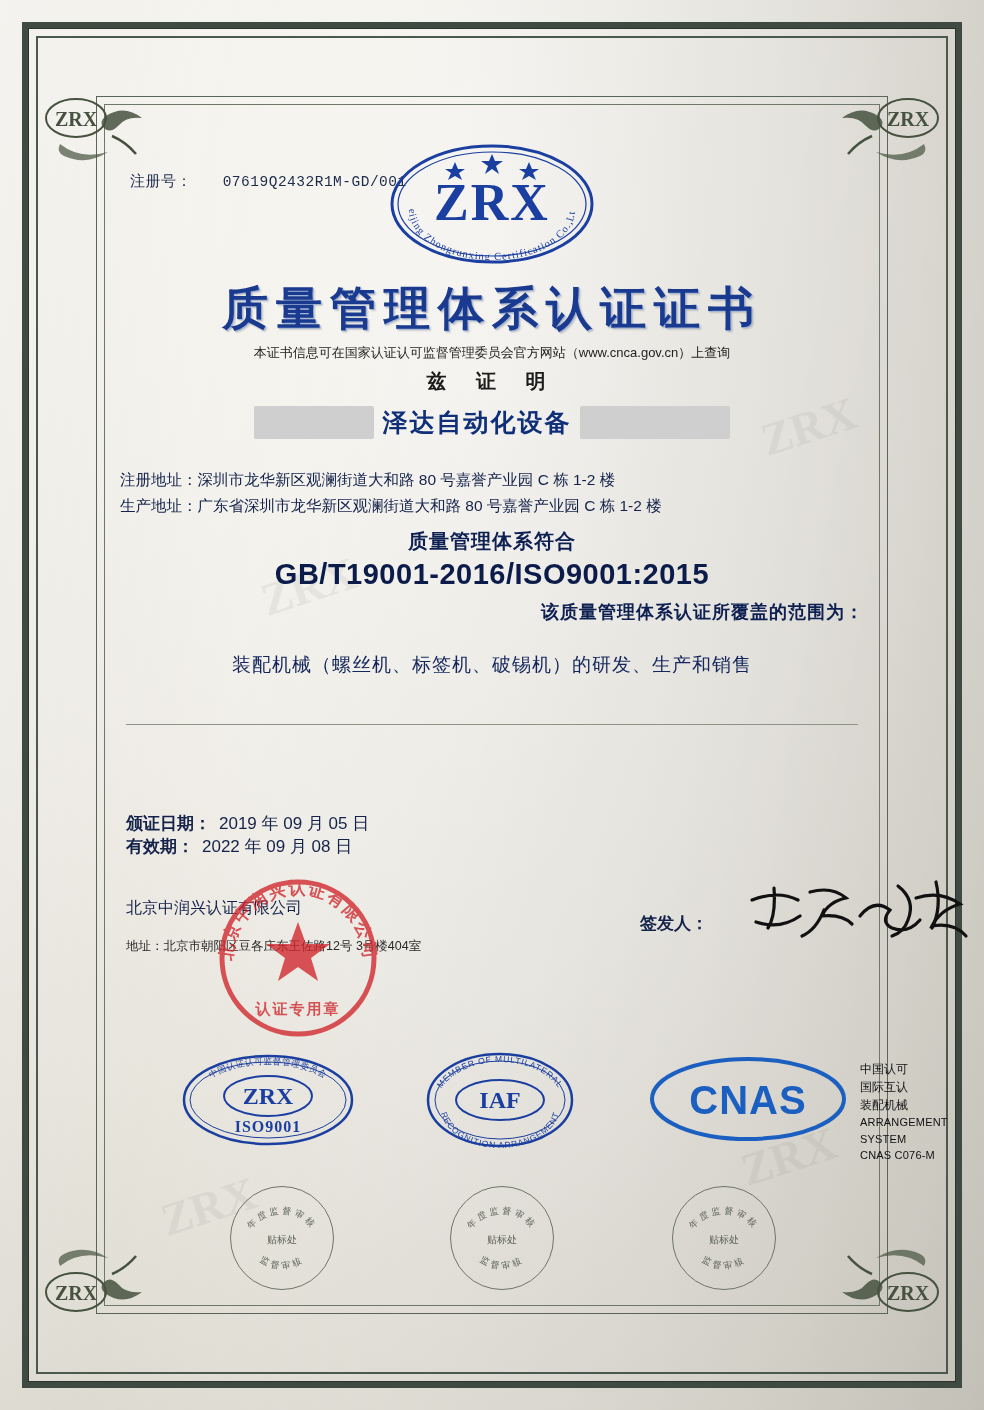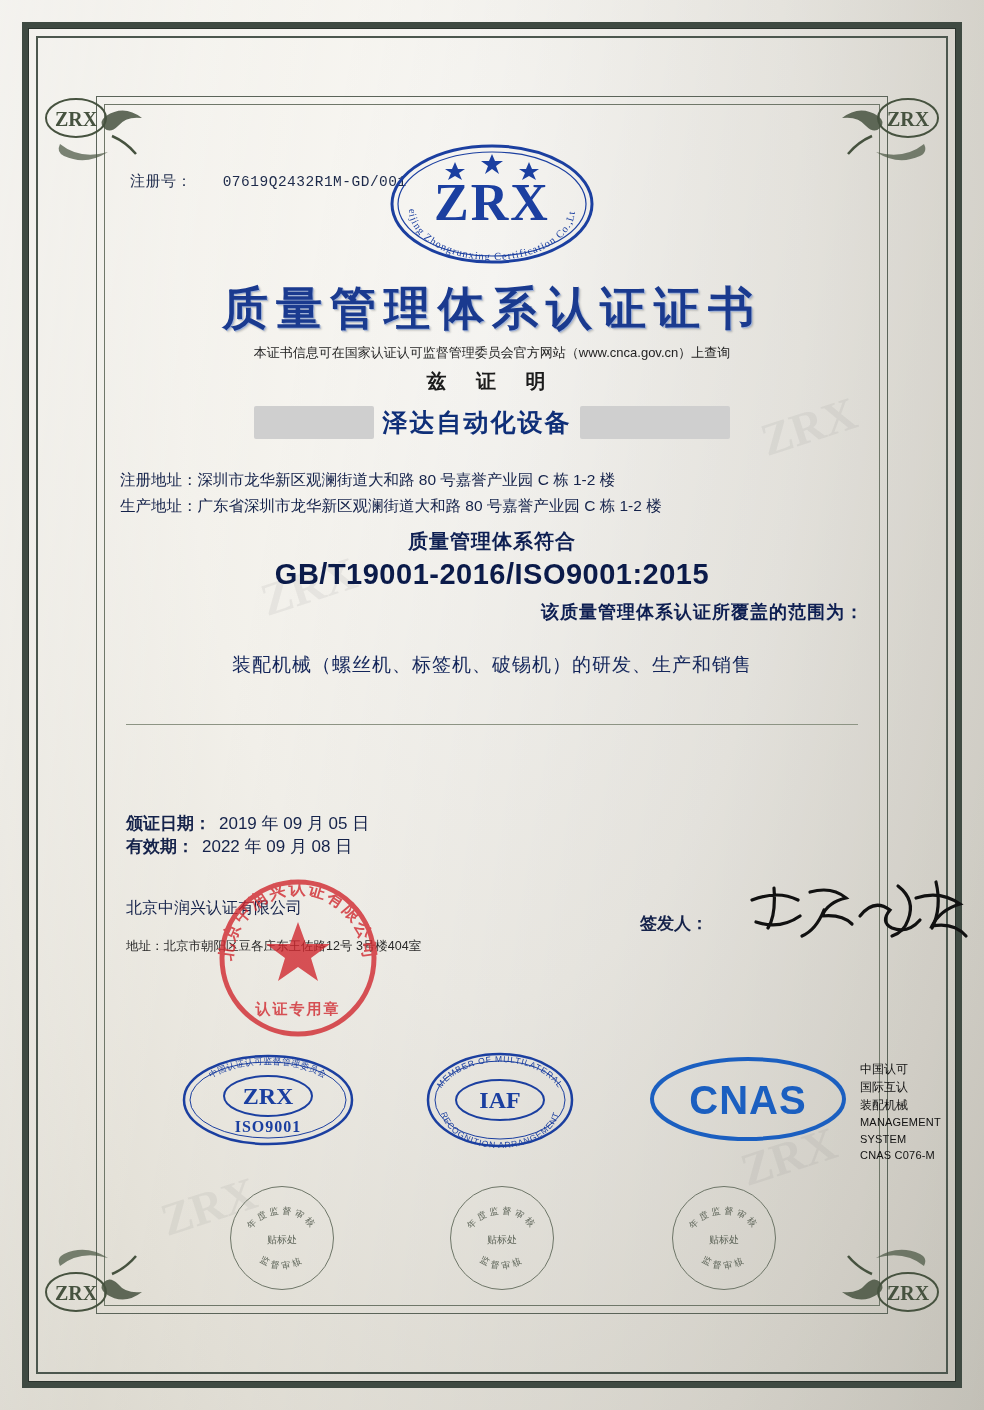--- a/index.html
+++ b/index.html
@@ -379,21 +379,21 @@
         <svg viewBox="0 0 200 86">
           <ellipse cx="100" cy="43" rx="96" ry="40" fill="none" stroke="#1b5fc0" stroke-width="4"></ellipse>
           <text x="100" y="58" text-anchor="middle" font-family="Liberation Sans, sans-serif" font-weight="bold" font-size="40" fill="#1b5fc0" letter-spacing="1">CNAS</text>
         </svg>
       </div>
 
       <div class="cnas-text">
         <div>中国认可</div>
         <div>国际互认</div>
         <div>装配机械</div>
-        <div class="en">MANAGEMENT SYSTEM</div>
+        <div class="en">ARRANGEMENT SYSTEM</div>
         <div class="en">CNAS C076-M</div>
       </div>
     </div>
 
     <div class="stamps">
       <div class="stamp s1">
         <svg viewBox="0 0 102 102">
           <defs>
               <path id="st1" d="M14,56 a38,38 0 0 1 74,0"></path>
               <path id="st1b" d="M16,54 a36,36 0 0 0 70,0"></path>

